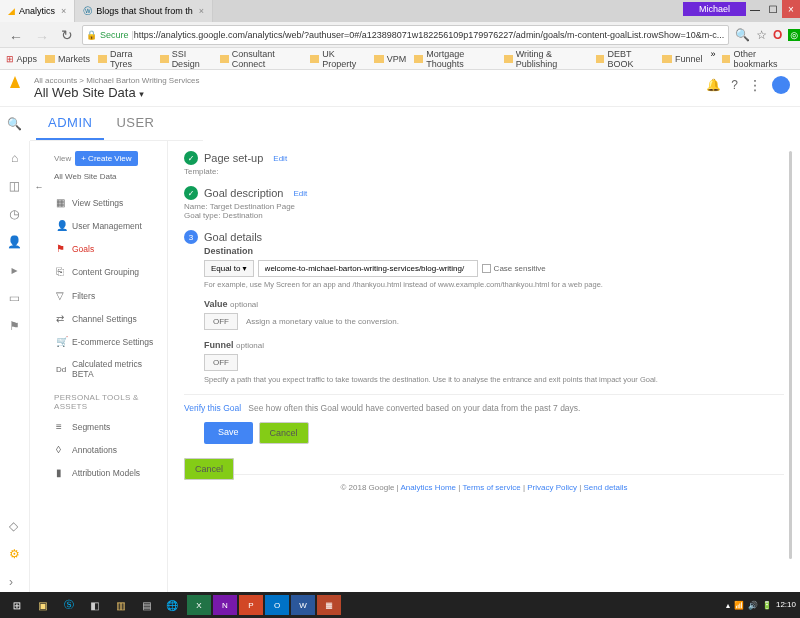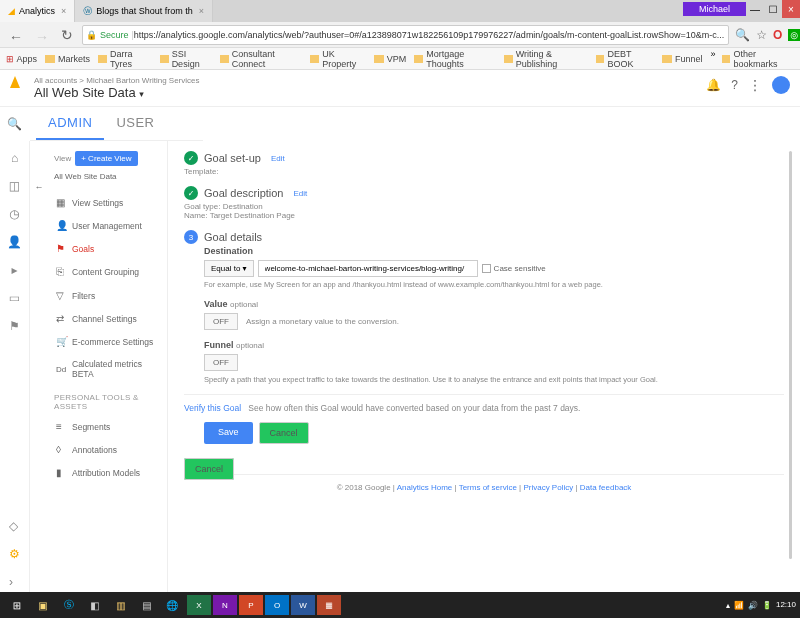--- a/index.html
+++ b/index.html
@@ -86,21 +86,21 @@
 
 .toggle { display: inline-flex; border: 1px solid #ccc; background: #eee; }
 .toggle-off { padding: 3px 8px; font-size: 8px; background: #f7f7f7; color: #666; }
 .toggle-side { font-size: 8px; color: #888; margin-left: 8px; }
 
 .verify-row { font-size: 8.5px; margin: 8px 0; padding-top: 8px; border-top: 1px solid #eee; }
 .verify-link { color: #4285f4; }
 
 .btn-row { display: flex; gap: 6px; margin-top: 9px; }
 .btn-save { background: #4285f4; color: #fff; padding: 5px 14px; font-size: 9px; border-radius: 2px; }
-.btn-cancel { background: #22c55e; border: 1px solid #ccc; padding: 5px 10px; font-size: 9px; color: #555; border-radius: 2px; }
+.btn-cancel { background: #84cc16; border: 1px solid #ccc; padding: 5px 10px; font-size: 9px; color: #555; border-radius: 2px; }
 .btn-cancel-outer { margin-top: 10px; display: inline-block; }
 
 .footer { text-align: center; font-size: 8px; color: #888; padding: 8px; border-top: 1px solid #eee; }
 .footer a { color: #4285f4; }
 
 
 .taskbar { position: absolute; bottom: 0; left: 0; right: 0; height: 26px; background: #222; display: flex; align-items: center; padding: 0 4px; }
 .task-icon { width: 24px; height: 20px; margin: 0 1px; display: flex; align-items: center; justify-content: center; color: #fff; font-size: 10px; }
 .task-right { margin-left: auto; display: flex; align-items: center; gap: 4px; color: #fff; font-size: 8px; }
 .task-time { text-align: right; line-height: 1.1; }
@@ -297,33 +297,33 @@
       </div>
     <div class="admin-item">
         <span class="admin-icon">▮</span>
         <span>Attribution Models</span>
       </div>
   </div>
 
   <div class="content">
     <div class="step">
       <div class="step-icon step-done">✓</div>
-      <span class="step-title">Goal set-up</span>
+      <span class="step-title">Page set-up</span>
       <span class="step-edit">Edit</span>
     </div>
     <div class="step-sub">Template:</div>
 
     <div class="step">
       <div class="step-icon step-done">✓</div>
       <span class="step-title">Goal description</span>
       <span class="step-edit">Edit</span>
     </div>
     <div class="step-sub">
+      <div>Name: Target Destination Page</div>
       <div>Goal type: Destination</div>
-      <div>Name: Target Destination Page</div>
     </div>
 
     <div class="step">
       <div class="step-icon step-active">3</div>
       <span class="step-title">Goal details</span>
     </div>
 
     <div class="detail-block">
       <div class="detail-label">Destination</div>
       <div class="dest-row">
@@ -367,21 +367,21 @@
 
     <div class="btn-cancel-outer">
       <span class="btn-cancel">Cancel</span>
     </div>
 
     <div class="footer">
       <span>© 2018 Google</span> |
       <a>Analytics Home</a> |
       <a>Terms of service</a> |
       <a>Privacy Policy</a> |
-      <a>Data feedback</a>
+      <a>Send details</a>
     </div>
   </div>
 </div>
 
 <div class="taskbar">
   <div class="task-icon" style="color:#fff;">⊞</div>
   <div class="task-icon" style="color:#f9d978;">▣</div>
   <div class="task-icon" style="color:#00aff0;">Ⓢ</div>
   <div class="task-icon" style="color:#ccc;">◧</div>
   <div class="task-icon" style="color:#f3c96b;">▥</div>

